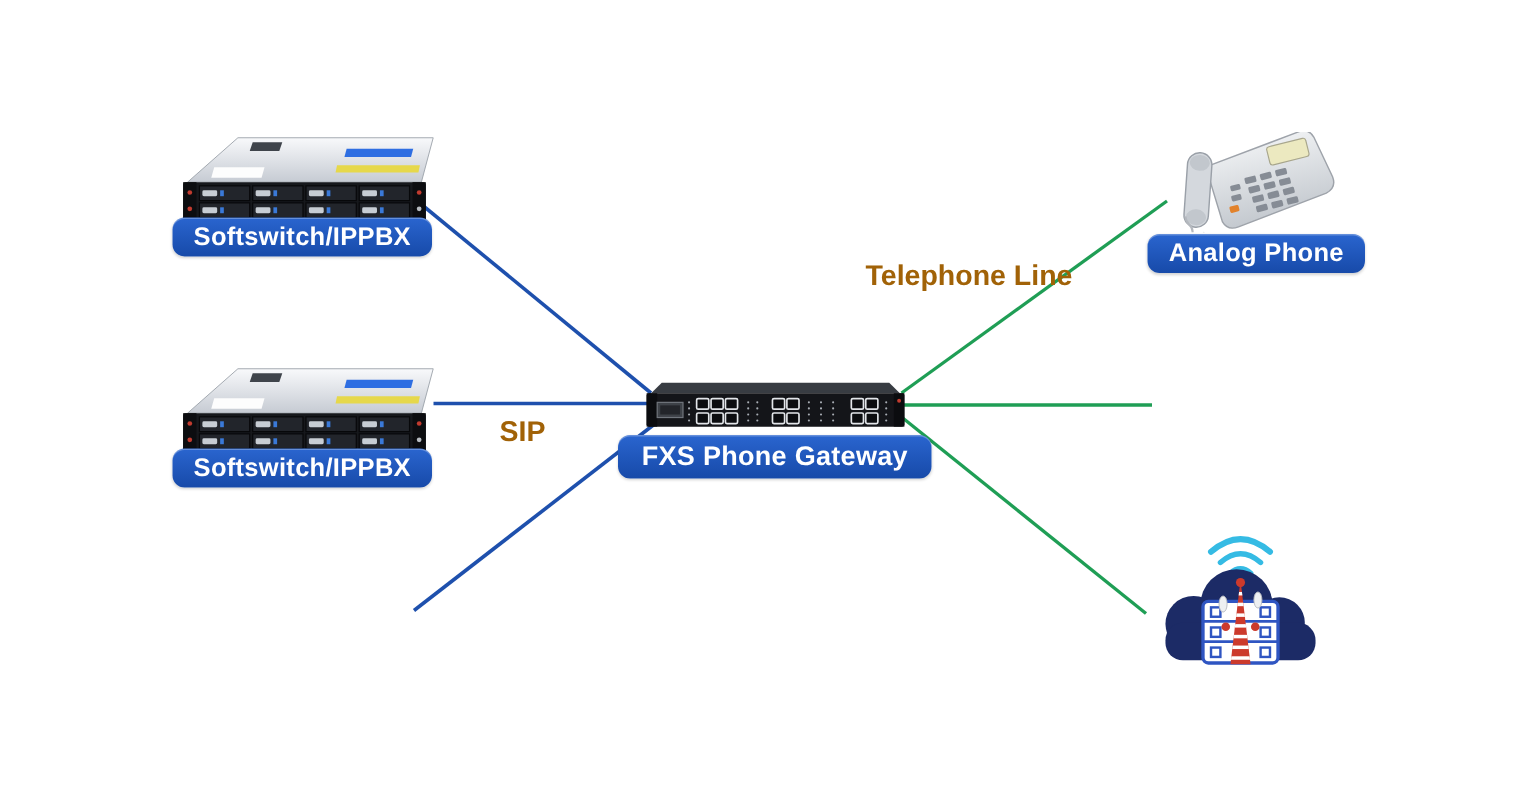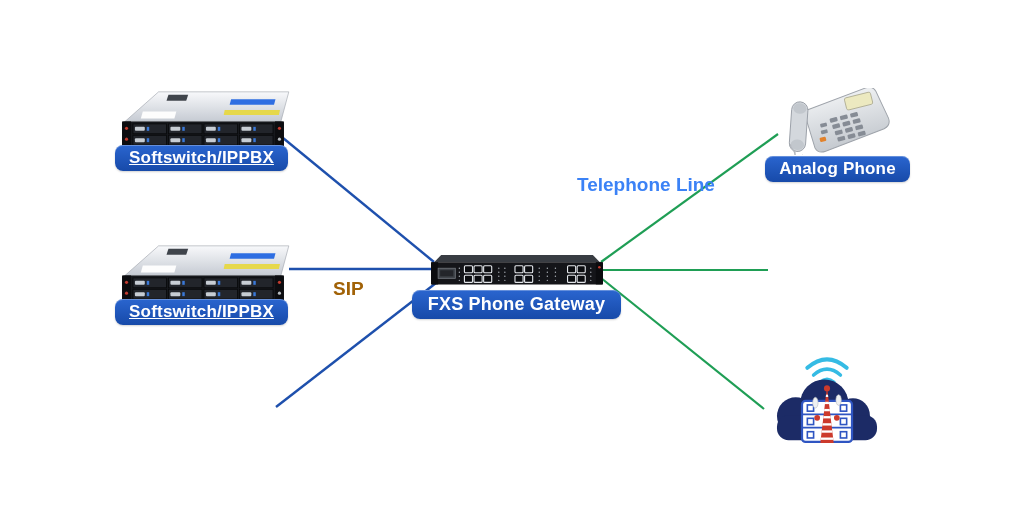--- a/index.html
+++ b/index.html
@@ -19,30 +19,30 @@
     background:linear-gradient(#2a65cf, #174aa9);
     color:#ffffff; font-size:17px; font-weight:700;
     padding:3px 14px; border-radius:8px; white-space:nowrap;
     box-shadow: inset 0 1px 0 rgba(255,255,255,.28), 0 1px 2px rgba(0,0,0,.18);
     letter-spacing:.2px;
   }
   .node-fxs .pill { font-size:18px; padding:4px 16px; }
 
   .edge-label { position:absolute; font-weight:700; white-space:nowrap; }
   .edge-label.sip { left:333px; top:241px; font-size:19px; color:#a16207;margin-top:37px; }
-  .edge-label.tel { left:577px; top:174px; font-size:19px; color:#3b82f6; }
+  .edge-label.tel { left:577px; top:174px; font-size:19px; color:#a16207; }
 
   .node-ss1 { left:104px; top:80px;  width:195px; }
   .node-ss2 { left:104px; top:234px; width:195px; }
   .node-fxo { left:104px; top:394px; width:195px; }
   .node-fxs { left:419px; top:247px; width:195px; }
   .node-analog  { left:770px; top:88px;  width:135px; }
   .node-e1      { left:752px; top:193px; width:162px; }
   .node-telecom { left:746px; top:347px; width:162px; }
-  .node-ss1 .pill, .node-ss2 .pill, .node-fxo .pill { margin-top:-8px;text-decoration:underline; }
+  .node-ss1 .pill, .node-ss2 .pill, .node-fxo .pill { margin-top:-8px; }
   .node-fxs .pill { margin-top:-2px; }
   .node-analog .pill { margin-top:1px; }
   .node-e1 .pill, .node-telecom .pill { margin-top:3px; }
 </style>
 </head>
 <body>
 
 <svg width="0" height="0" style="position:absolute" aria-hidden="true">
   <defs>
     <linearGradient id="srvTop" x1="0" y1="0" x2="0" y2="1">

